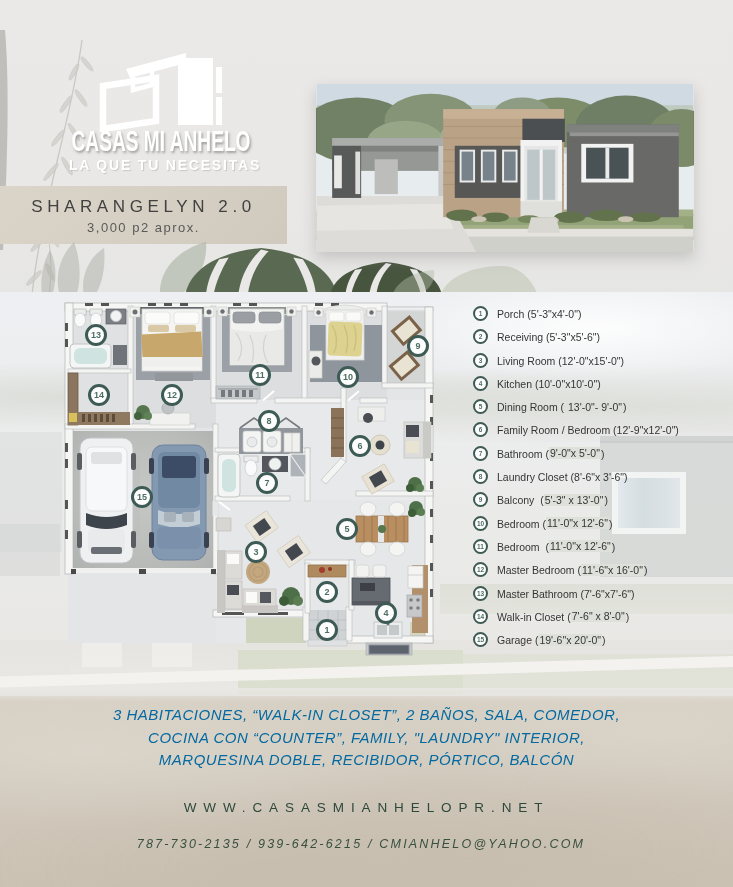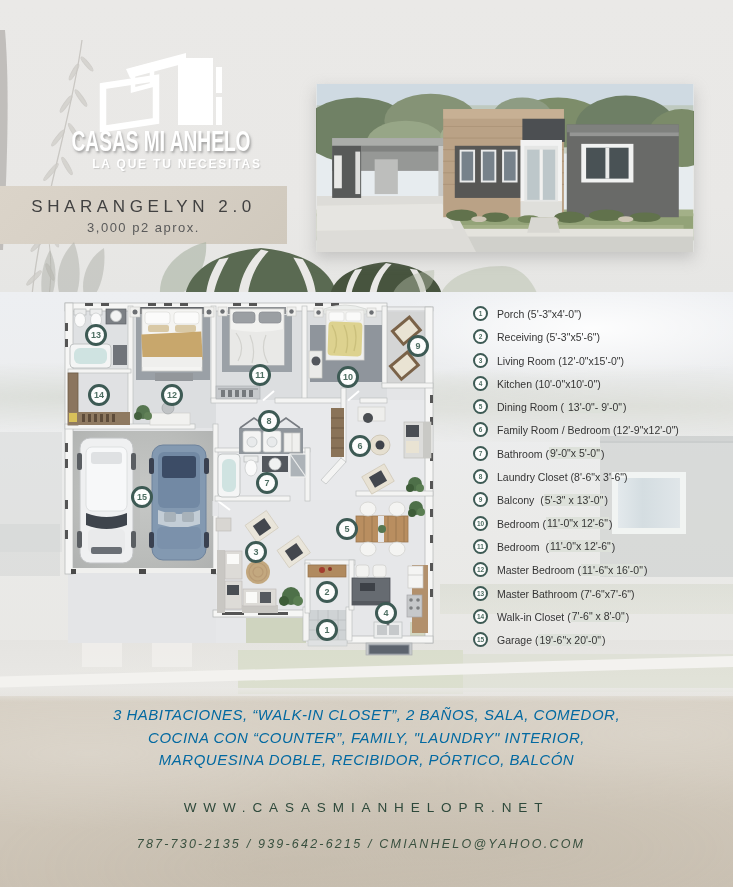--- a/index.html
+++ b/index.html
@@ -51,22 +51,22 @@
     <polygon points="38,20 57,15 57,35 38,40" fill="none" stroke="#ffffff" stroke-width="4.5"></polygon>
 
     <polygon points="8,36 61,28 61,71 8,79" fill="none" stroke="#ffffff" stroke-width="6.5"></polygon>
   </g>
 </svg>
 
 <div class="abs" style="left:0;top:125px;width:322px;text-align:center;color:#ffffff;
      font-size:29px;font-weight:bold;letter-spacing:0px;transform:scaleX(0.66);
      text-shadow:2px 2px 3px rgba(125,125,125,0.65);white-space:nowrap;">CASAS MI ANHELO</div>
 
-<div class="abs" style="left:16px;top:157px;width:322px;text-align:center;color:#ffffff;
-     font-size:12px;font-weight:bold;letter-spacing:1.8px;text-shadow:1px 1px 1px rgba(150,150,150,0.4);">LA QUE TU NECESITAS</div>
+<div class="abs" style="left:4px;top:157px;width:322px;text-align:center;color:#ffffff;
+     font-size:14px;font-weight:bold;letter-spacing:1.8px;text-shadow:1px 1px 1px rgba(150,150,150,0.4);">LA QUE TU NECESITAS</div>
 
 <div class="abs" style="left:0;top:186px;width:287px;height:58px;
      background:linear-gradient(135deg,#dbd4c9 0%,#d6cfc4 50%,#d0c9bd 100%);"></div>
 
 <div class="abs" style="left:0;top:197px;width:287px;text-align:center;color:#414141;
      font-size:17px;letter-spacing:4.6px;">SHARANGELYN 2.0</div>
 
 <div class="abs" style="left:0;top:220px;width:287px;text-align:center;color:#5a5a5a;
      font-size:13px;letter-spacing:1.5px;">3,000 p2 aprox.</div>
 

